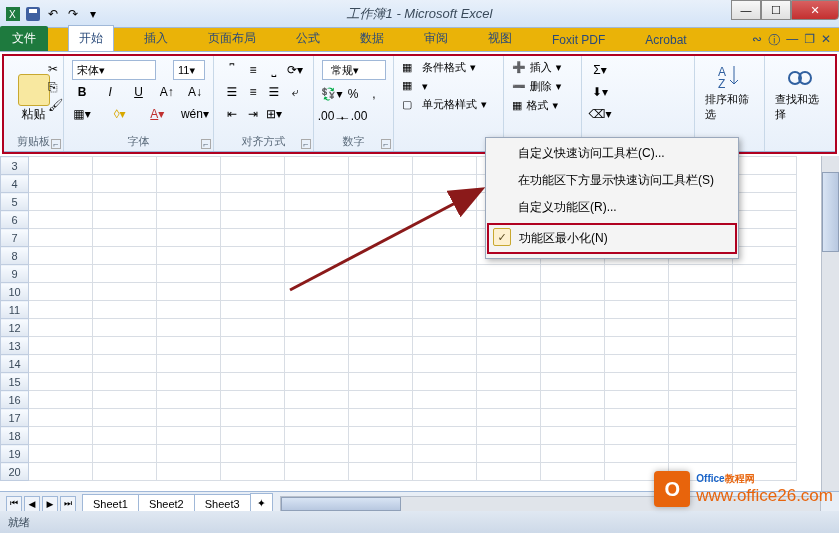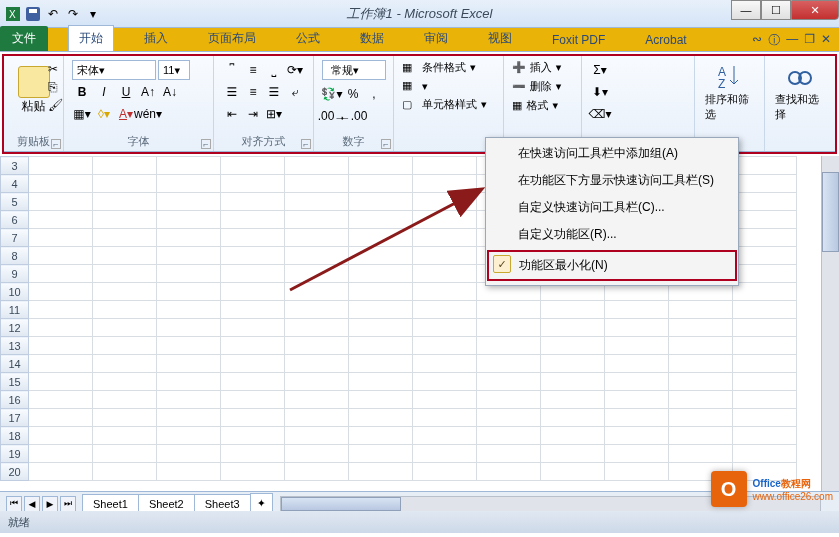--- a/index.html
+++ b/index.html
@@ -19,26 +19,26 @@
     .tab.active { background: #fff; border: 1px solid #a0b8d8; border-bottom: none; }
     .help-icons { position: absolute; right: 8px; top: 4px; display: flex; gap: 6px; font-size: 12px; color: #2a4a7a; }
     
     .ribbon-wrap { border: 2px solid #b00020; margin: 2px; }
     .ribbon { height: 96px; background: linear-gradient(#f8fbff,#e8f0fa); display: flex; border-bottom: 1px solid #a0b8d8; }
     .group { border-right: 1px solid #c8d8e8; padding: 4px 8px; display: flex; flex-direction: column; position: relative; }
     .group-label { position: absolute; bottom: 2px; left: 0; right: 0; text-align: center; font-size: 11px; color: #5a6a7a; }
     .group-dialog { position: absolute; bottom: 2px; right: 2px; font-size: 9px; color: #5a6a7a; border: 1px solid #aaa; width: 10px; height: 10px; line-height: 8px; text-align: center; }
     
     .clipboard { width: 60px; }
-    .paste-big { display: flex; flex-direction: column; align-items: center; margin-top: 6px; }
+    .paste-big { display: flex; flex-direction: column; align-items: center; margin-top: 14px; }
     .paste-icon { width: 32px; height: 32px; background: #f8e8a0; border: 1px solid #c8a830; border-radius: 3px; position: relative; }
     .clip-small { display: flex; flex-direction: column; gap: 4px; position: absolute; left: 44px; top: 6px; }
     
     .font-group { width: 150px; }
-    .font-row { display: flex; gap: 2px; margin-bottom: 2px; }
+    .font-row { display: flex; gap: 2px; margin-bottom: 2px; justify-content: space-between; }
     .combo { border: 1px solid #a0b8d8; background: #fff; height: 20px; padding: 1px 4px; font-size: 11px; display: flex; align-items: center; }
     .font-name { width: 84px; }
     .font-size { width: 32px; }
     .btn-sm { width: 20px; height: 20px; border: 1px solid transparent; display: flex; align-items: center; justify-content: center; font-size: 12px; cursor: pointer; }
     
     .align-group { width: 100px; }
     .align-row { display: flex; gap: 1px; margin-bottom: 2px; }
     
     .number-group { width: 80px; }
     .num-combo { width: 64px; padding-left: 8px; }
@@ -77,21 +77,21 @@
     .status-right { position: absolute; right: 8px; display: flex; align-items: center; gap: 6px; }
     .view-btn { width: 18px; height: 16px; border: 1px solid #a0b8d8; background: #f0f4fa; }
     .zoom-slider { width: 100px; height: 4px; background: #b8c0cc; position: relative; }
     .zoom-thumb { position: absolute; left: 48px; top: -4px; width: 8px; height: 12px; background: #f0f4fa; border: 1px solid #90a0b8; }
     
     .watermark { position: absolute; right: 6px; bottom: 30px; z-index: 200; display: flex; align-items: center; gap: 6px; }
     .wm-logo { width: 36px; height: 36px; background: #e8640c; border-radius: 4px; display: flex; align-items: center; justify-content: center; color: #fff; font-weight: bold; font-size: 20px; box-shadow: 0 0 6px rgba(0,0,0,0.3); }
     .wm-text { font-size: 10px; font-weight: bold; }
     .wm-text .t1 { color: #1a64c8; }
     .wm-text .t2 { color: #e8640c; }
-    .wm-url { font-size: 10px; color: #e8640c; }
+    .wm-url { font-size: 17px; color: #e8640c; }
     
     .scroll-v { position: absolute; right: 0; top: 156px; bottom: 46px; width: 18px; background: #e0e4ea; border-left: 1px solid #b8c0cc; }
     .scroll-thumb-v { position: absolute; top: 16px; width: 100%; height: 80px; background: linear-gradient(90deg,#d8e4f4,#b8c8e0); border: 1px solid #90a0b8; }
   </style>
 </head>
 <body>
 
 <div class="titlebar">
   <div class="qat">
     <span class="qat-icon">
@@ -558,23 +558,22 @@
           <td class="cell"></td>
         </tr>
       </tbody>
     </table>
 </div>
 <div class="scroll-v">
     <div class="scroll-thumb-v"></div>
   </div>
 
 <div class="context-menu">
-  <div class="menu-item">在快速访问工具栏中添加组(A)</div>
+  <div class="menu-item">自定义快速访问工具栏(C)...</div>
   <div class="menu-item">在功能区下方显示快速访问工具栏(S)</div>
-  <div class="menu-item">自定义快速访问工具栏(C)...</div>
   <div class="menu-item">自定义功能区(R)...</div>
   <div class="menu-highlight">
     <div class="menu-item">
       <span class="menu-check">✓</span>
       <span>功能区最小化(N)</span>
     </div>
   </div>
 </div>
 
 <svg class="arrow-svg" width="220" height="120">

